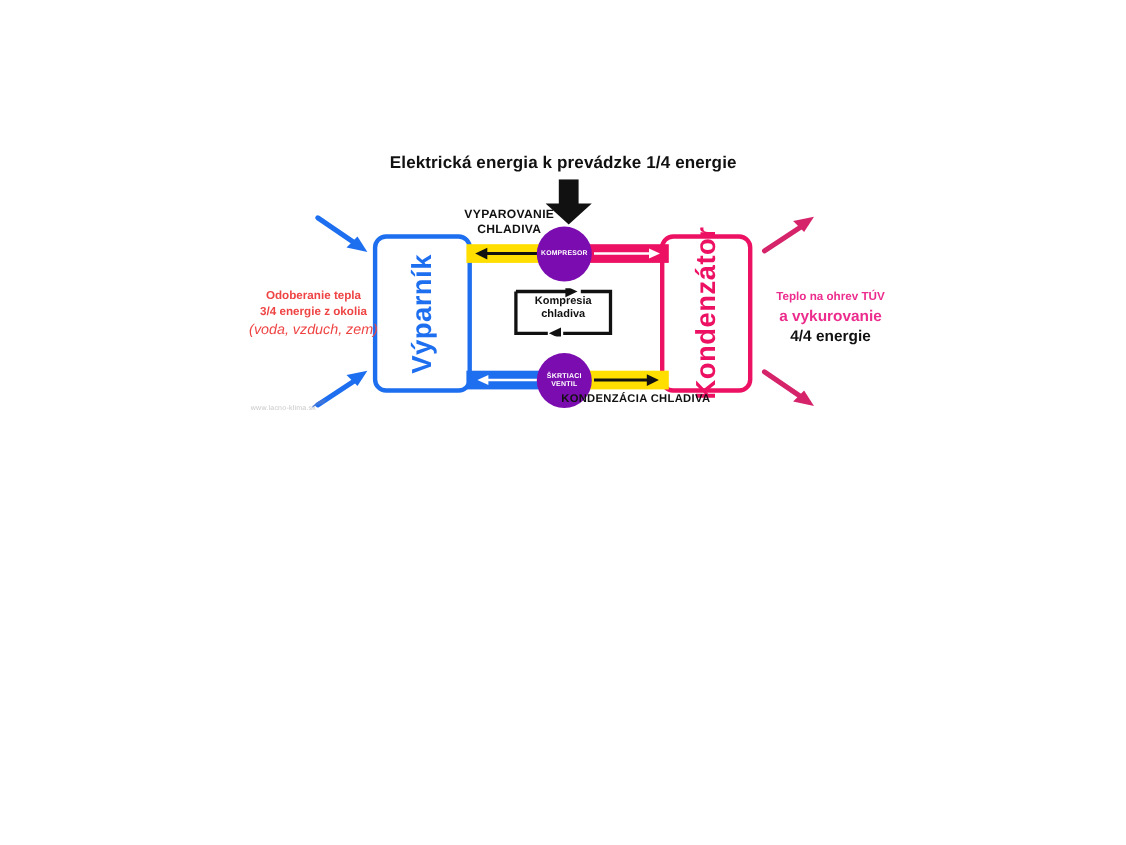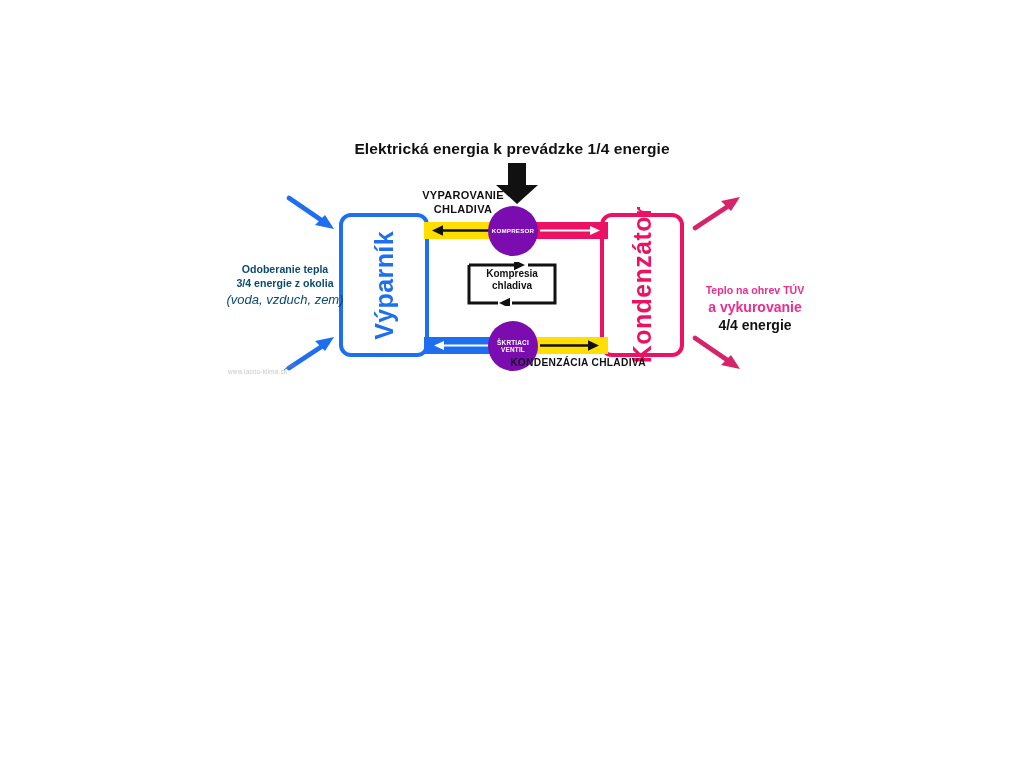--- a/index.html
+++ b/index.html
@@ -59,26 +59,26 @@
     font-size:10px;font-weight:700;color:#111;line-height:1.18;
   }
 
   
   .cap{position:absolute;font-weight:700;color:#111;text-align:center;line-height:1.25;}
   #cap-evap{left:398px;top:189px;width:130px;font-size:11px;letter-spacing:.3px;}
   #cap-cond{left:508px;top:357px;width:140px;font-size:10.2px;letter-spacing:.3px;}
 
   
   .side{position:absolute;text-align:center;line-height:1.32;}
-  #label-left{left:219px;top:263px;width:132px;color:#0c4a6e;}
+  #label-left{left:219px;top:263px;width:132px;color:#ef4444;}
   #label-left .l1{font-size:10.6px;font-weight:700;}
   #label-left .l2{font-size:10.6px;font-weight:700;text-align:center;}
   #label-left .l3{font-size:13px;font-weight:400;font-style:italic;}
   #label-right{left:688px;top:264px;width:134px;color:#ec2d8e;}
-  #label-right .r1{font-size:10.6px;font-weight:700;margin-top:20px;}
+  #label-right .r1{font-size:10.6px;font-weight:700;}
   #label-right .r2{font-size:14px;font-weight:700;}
   #label-right .r3{font-size:14px;font-weight:700;color:#111;}
 
   
   .extarrow{position:absolute;}
   #ext-tl{left:286px;top:194px;width:52px;height:38px;}
   #ext-bl{left:286px;top:334px;width:52px;height:38px;}
   #ext-tr{left:692px;top:194px;width:52px;height:38px;}
   #ext-br{left:692px;top:334px;width:52px;height:38px;}
 

